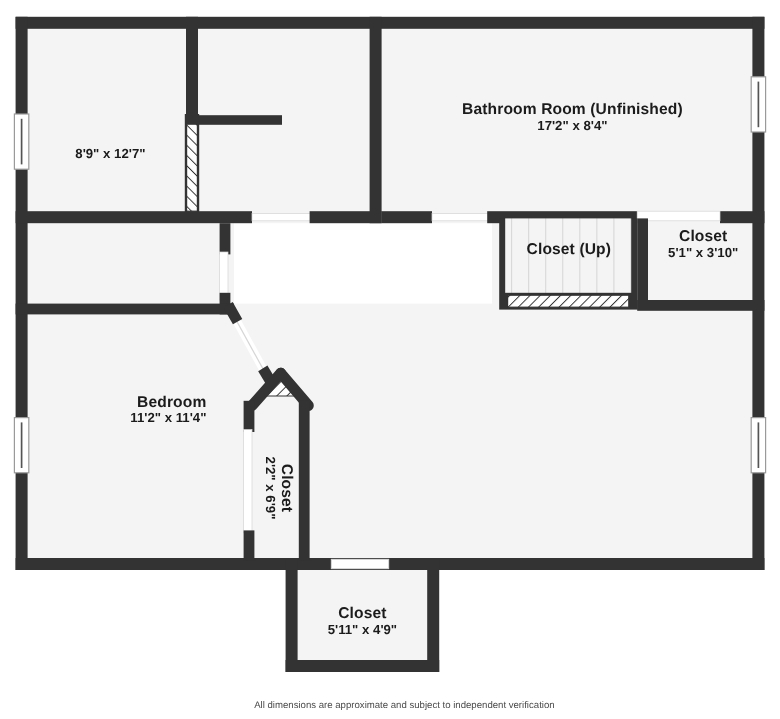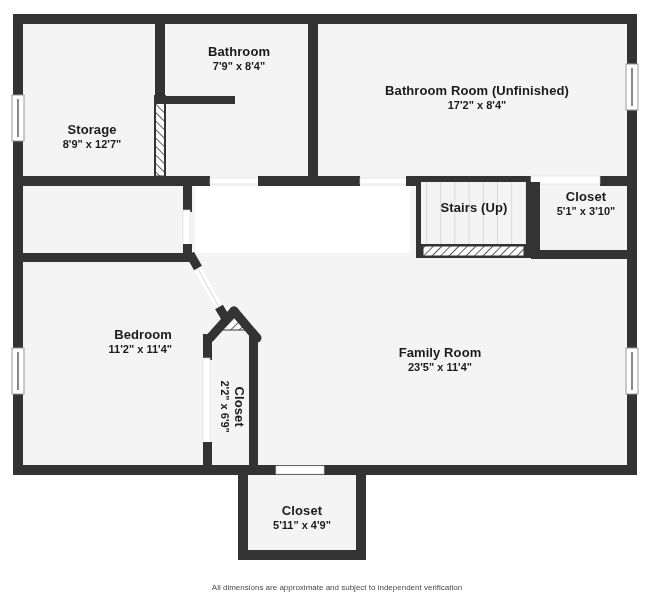--- a/index.html
+++ b/index.html
@@ -186,57 +186,48 @@
       <line x1="632" y1="68" x2="632" y2="106" stroke="#555555" stroke-width="1.4"></line>
 
       <rect x="626" y="348" width="12" height="46" fill="#ffffff" stroke="#9a9a9a" stroke-width="1"></rect>
       <line x1="632" y1="352" x2="632" y2="390" stroke="#555555" stroke-width="1.4"></line>
 
       <rect x="276" y="466" width="48" height="8" fill="#ffffff" stroke="#d6d6d6" stroke-width="0.6"></rect>
     </g>
   </svg>
 
   <div class="room-label" style="left:32px; top:122px; width:120px;">
-    <span class="room-name">Storage</span>
     <span class="room-dims">8'9" x 12'7"</span>
   </div>
 
-  <div class="room-label" style="left:176px; top:44px; width:126px;">
-    <span class="room-name">Bathroom</span>
-    <span class="room-dims">7'9" x 8'4"</span>
-  </div>
 
   <div class="room-label" style="left:334px; top:83px; width:286px;">
     <span class="room-name">Bathroom Room (Unfinished)</span>
     <span class="room-dims">17'2" x 8'4"</span>
   </div>
 
   <div class="room-label" style="left:420px; top:200px; width:108px;">
-    <span class="room-name">Stairs (Up)</span>
+    <span class="room-name">Closet (Up)</span>
   </div>
 
   <div class="room-label two-line-name" style="left:534px; top:189px; width:104px;">
     <span class="room-name">Closet</span>
     <span class="room-dims">5'1" x 3'10"</span>
   </div>
 
   <div class="room-label" style="left:52px; top:327px; width:120px;text-align:right;">
     <span class="room-name">Bedroom</span>
     <span class="room-dims">11'2" x 11'4"</span>
   </div>
 
   <div class="room-label rotated" style="left:172px; top:392px; width:120px; transform:rotate(90deg);">
     <span class="room-name">Closet</span>
     <span class="room-dims">2'2" x 6'9"</span>
   </div>
 
-  <div class="room-label" style="left:372px; top:345px; width:136px;">
-    <span class="room-name">Family Room</span>
-    <span class="room-dims">23'5" x 11'4"</span>
-  </div>
 
   <div class="room-label" style="left:242px; top:503px; width:120px;">
     <span class="room-name">Closet</span>
     <span class="room-dims">5'11" x 4'9"</span>
   </div>
 
   <div id="footer-note">All dimensions are approximate and subject to independent verification</div>
 
 </div>
 

